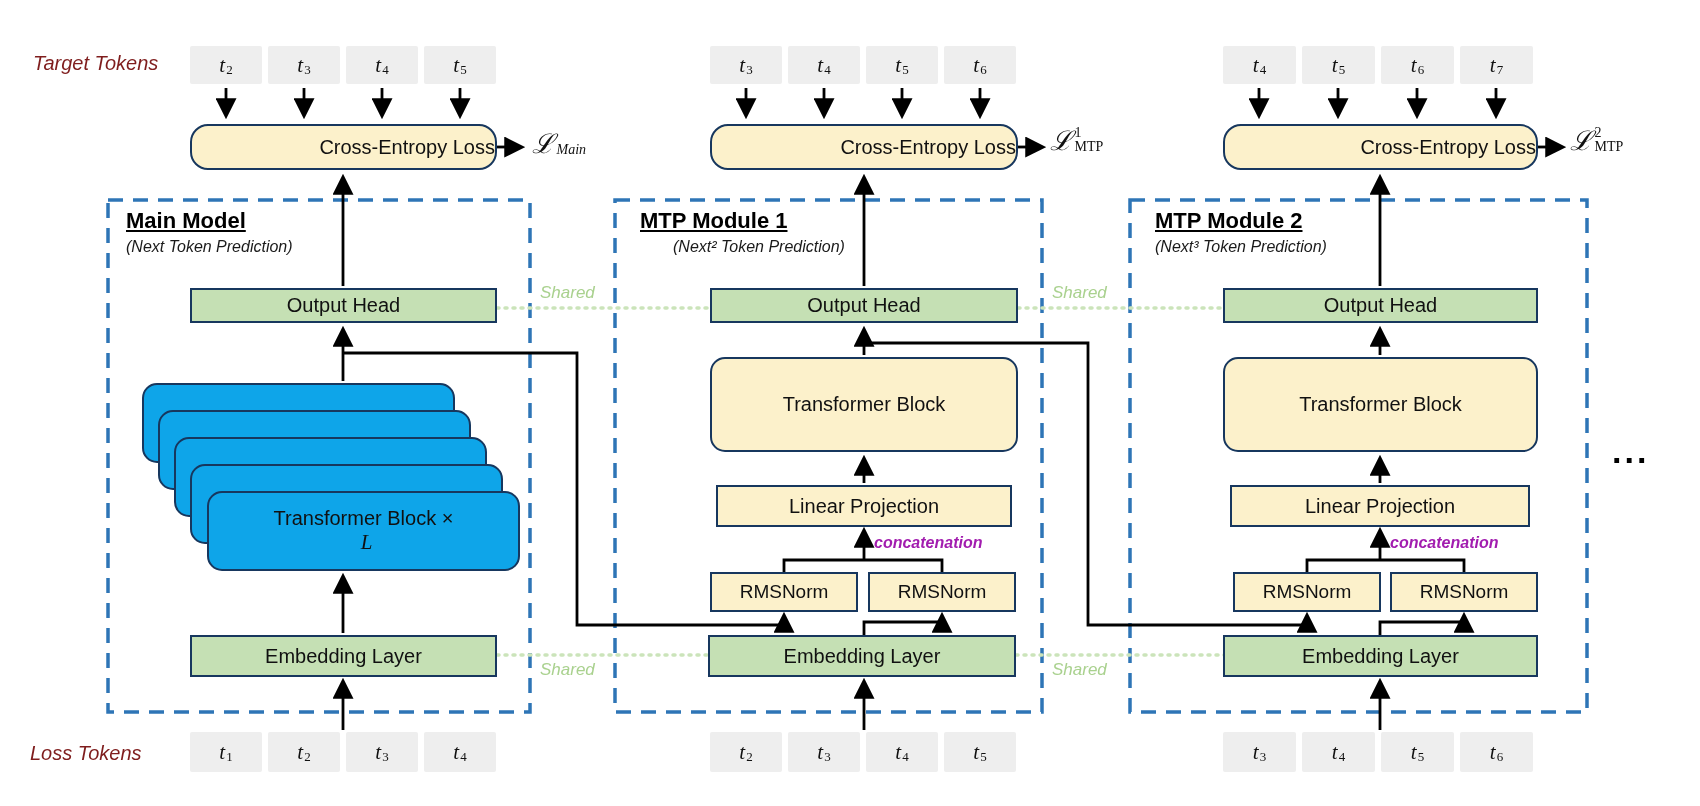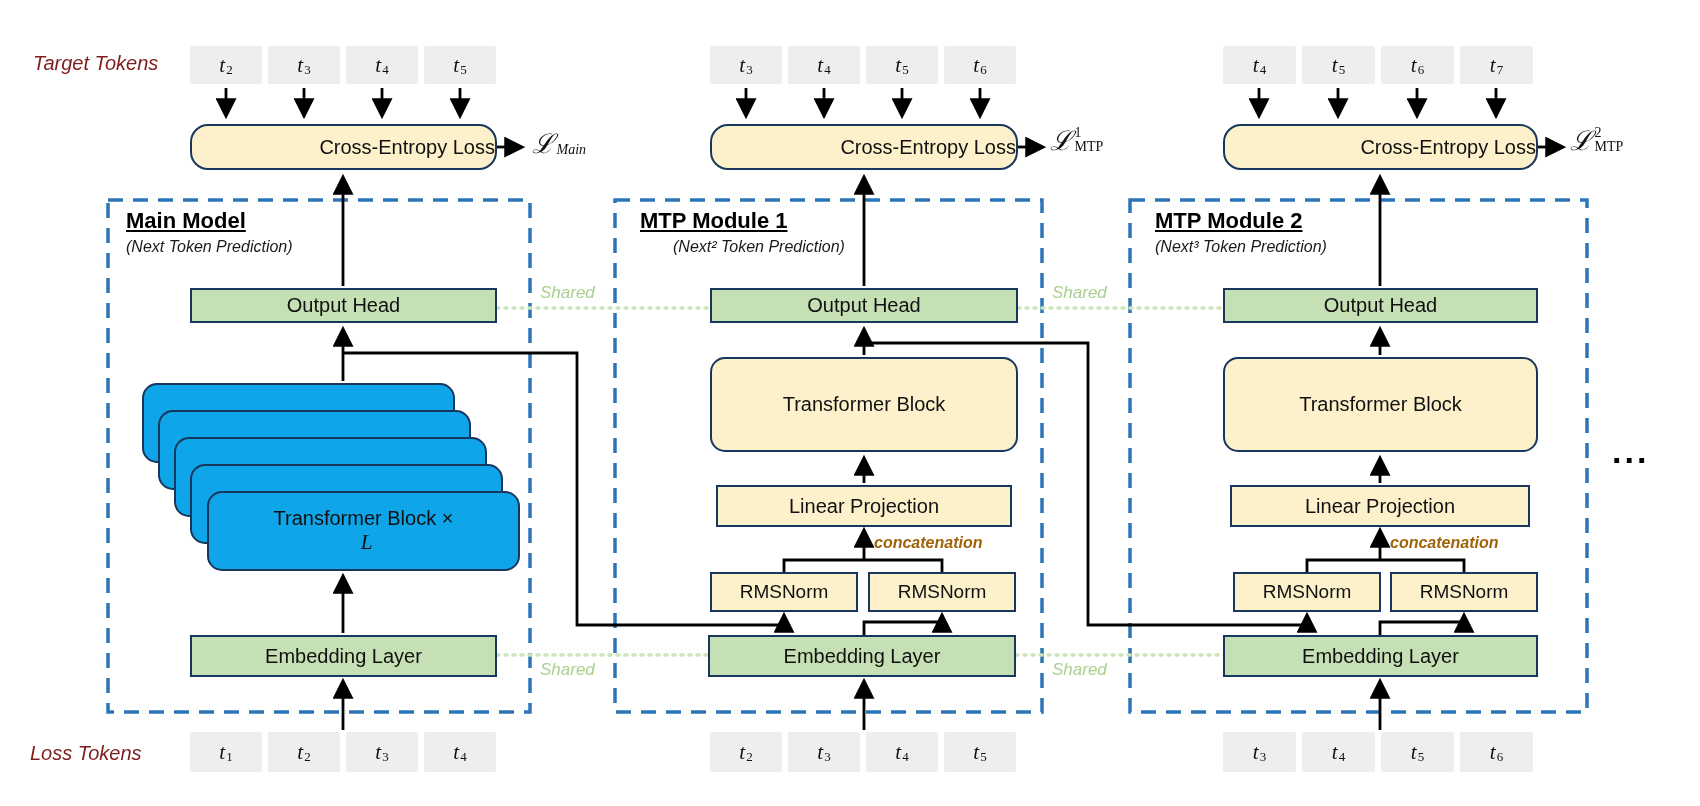--- a/index.html
+++ b/index.html
@@ -14,21 +14,21 @@
   .lbl{font-size:20px;color:#111;}
   .lbl-s{font-size:19px;color:#111;}
   .tokbox{position:absolute;z-index:2;background:#EEEEEE;border-radius:2px;
           display:flex;align-items:center;justify-content:center;}
   .tok-b{font-family:"Liberation Serif",serif;font-style:italic;font-size:21px;color:#111;}
   .tok-s{font-family:"Liberation Serif",serif;font-size:13px;color:#111;position:relative;top:5px;margin-left:1px;}
   .side-label{position:absolute;z-index:2;font-style:italic;font-size:20px;color:#7f1d1d;}
   .mod-title{position:absolute;z-index:2;font-weight:bold;font-size:22px;color:#000;text-decoration:underline;}
   .mod-sub{position:absolute;z-index:2;font-style:italic;font-size:16px;color:#1a1a1a;}
   .shared{position:absolute;z-index:2;font-style:italic;font-size:17px;color:#A9D18E;}
-  .concat{position:absolute;z-index:3;font-style:italic;font-weight:600;font-size:16px;color:#a16207;}
+  .concat{position:absolute;z-index:3;font-style:italic;font-weight:600;font-size:16px;color:#a21caf;}
   .loss{position:absolute;z-index:2;display:flex;align-items:center;font-family:"DejaVu Serif",serif;}
   .loss-script{font-size:27px;font-style:italic;line-height:1;}
   .loss-stack{display:flex;flex-direction:column;margin-left:2px;font-size:14px;line-height:14px;font-family:"Liberation Serif",serif;}
   .loss-sup{min-height:14px;text-align:left;}
   .loss-sub.it{font-style:italic;}
   .card{position:absolute;z-index:2;width:313px;height:80px;background:#0ea5e9;
         border:2.2px solid #17375E;border-radius:15px;box-sizing:border-box;flex-direction:column;}
   .card-front{display:flex;align-items:center;justify-content:center;}
   .tvar{font-family:"Liberation Serif",serif;font-style:italic;font-size:21px;margin-left:6px;}
   .ellipsis{position:absolute;z-index:2;font-weight:bold;font-size:34px;letter-spacing:3px;color:#000;}

